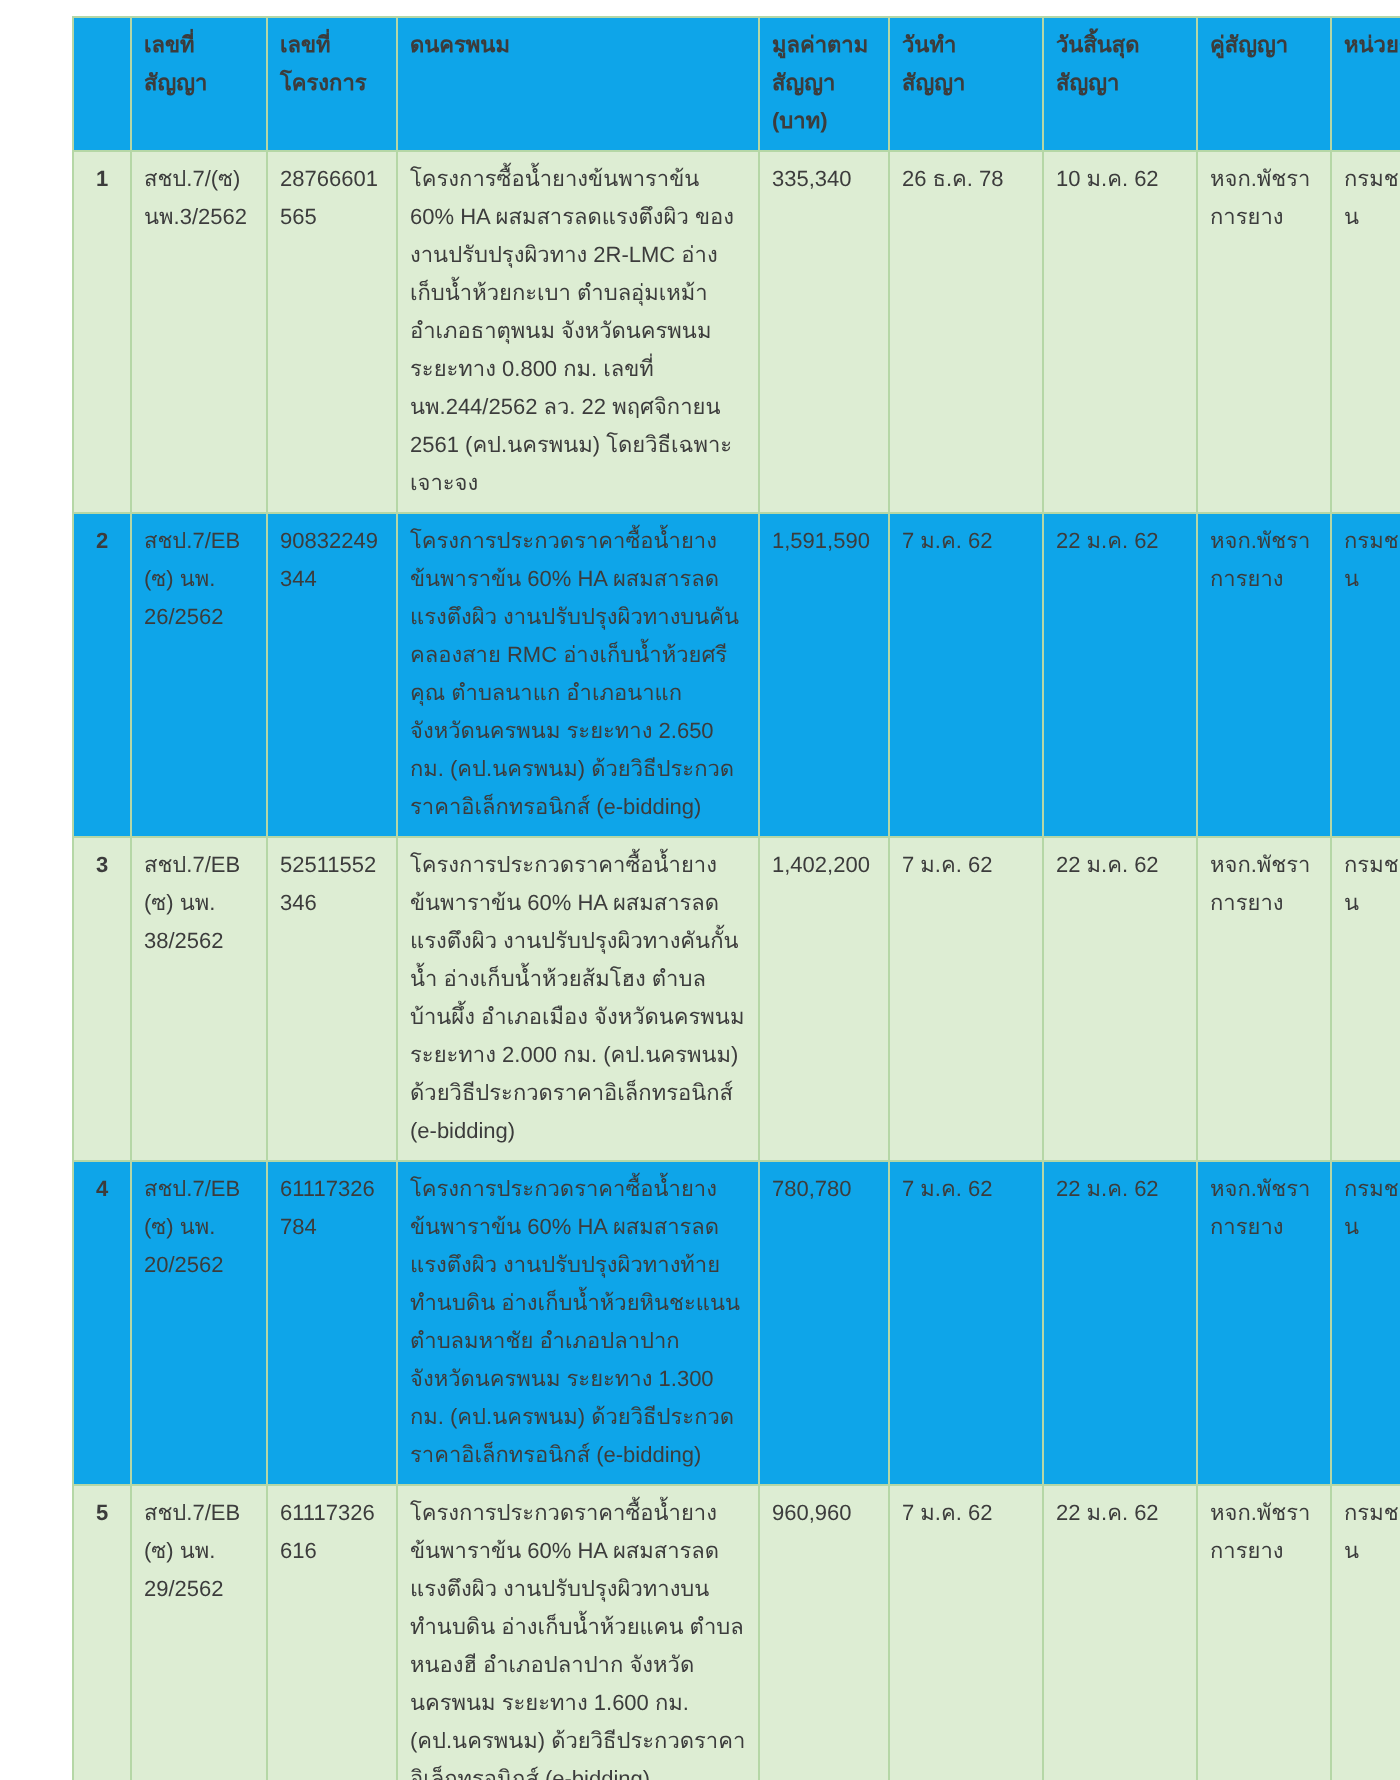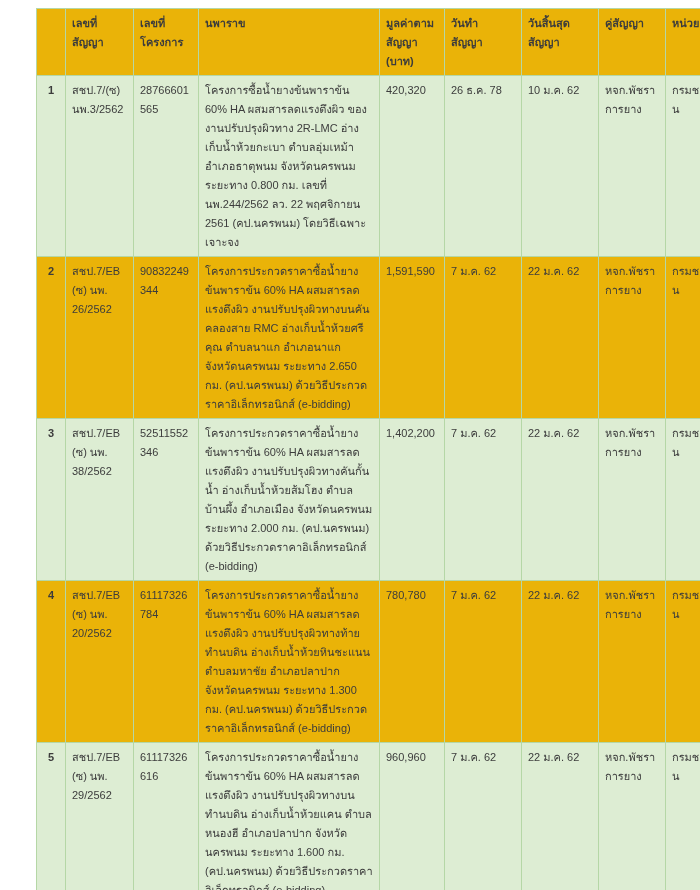--- a/index.html
+++ b/index.html
@@ -14,21 +14,21 @@
   }
   table{
     border-collapse:collapse;table-layout:fixed;
     width:712px;font-size:11px;color:#3c3c3c;
   }
   th,td{
     border:1px solid #b5d7a6;
     vertical-align:top;text-align:left;
     padding:5px 6px 4px 6px;
     line-height:19px;
-    background:#eab308;
+    background:#0ea5e9;
     overflow:hidden;
   }
   th{
     font-weight:bold;white-space:pre-line;
     height:46px;
   }
   td{overflow-wrap:break-word;}
   td.cell-contract_no{white-space:pre-line;margin-left:11px;}
   td.cell-num,th.col-num{text-align:center;font-weight:bold;}
   tr.green td{background:#ddedd3;}
@@ -57,39 +57,39 @@
         <col class="c-date2">
         <col class="c-party">
         <col class="c-agency">
     </colgroup>
     <thead>
       <tr>
         <th class="col-num"></th>
         <th>เลขที่
 สัญญา</th>
         <th>เลขที่โครงการ</th>
-        <th>นพาราข</th>
+        <th>ดนครพนม</th>
         <th>มูลค่าตาม
 สัญญา
 (บาท)</th>
         <th>วันทำ
 สัญญา</th>
         <th>วันสิ้นสุด
 สัญญา</th>
         <th>คู่สัญญา</th>
         <th>หน่วยงาน</th>
       </tr>
     </thead>
     <tbody>
         <tr class="green">
           <td class="cell-num">1</td>
           <td class="cell-contract_no">สชป.7/(ซ) นพ.3/2562</td>
           <td class="cell-project_no">28766601565</td>
           <td class="cell-project">โครงการซื้อน้ำยางข้นพาราข้น 60% HA ผสมสารลดแรงตึงผิว ของงานปรับปรุงผิวทาง 2R-LMC อ่างเก็บน้ำห้วยกะเบา ตำบลอุ่มเหม้า อำเภอธาตุพนม จังหวัดนครพนม ระยะทาง 0.800 กม. เลขที่ นพ.244/2562 ลว. 22 พฤศจิกายน 2561 (คป.นครพนม) โดยวิธีเฉพาะเจาะจง</td>
-          <td class="cell-value">420,320</td>
+          <td class="cell-value">335,340</td>
           <td class="cell-date_signed">26 ธ.ค. 78</td>
           <td class="cell-date_end">10 ม.ค. 62</td>
           <td class="cell-party">หจก.พัชราการยาง</td>
           <td class="cell-agency">กรมชลประทาน</td>
         </tr>
         <tr class="">
           <td class="cell-num">2</td>
           <td class="cell-contract_no">สชป.7/EB (ซ) นพ. 26/2562</td>
           <td class="cell-project_no">90832249344</td>
           <td class="cell-project">โครงการประกวดราคาซื้อน้ำยางข้นพาราข้น 60% HA ผสมสารลดแรงตึงผิว งานปรับปรุงผิวทางบนคันคลองสาย RMC อ่างเก็บน้ำห้วยศรีคุณ ตำบลนาแก อำเภอนาแก จังหวัดนครพนม ระยะทาง 2.650 กม. (คป.นครพนม) ด้วยวิธีประกวดราคาอิเล็กทรอนิกส์ (e-bidding)</td>

